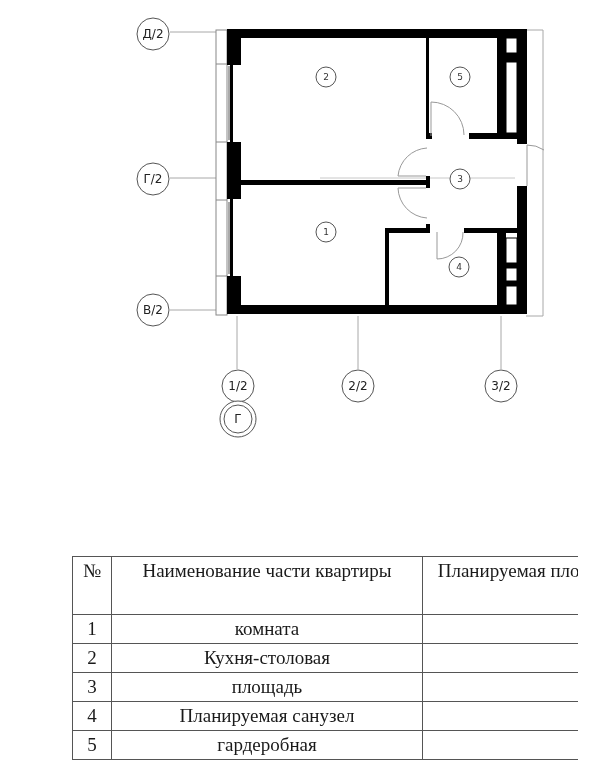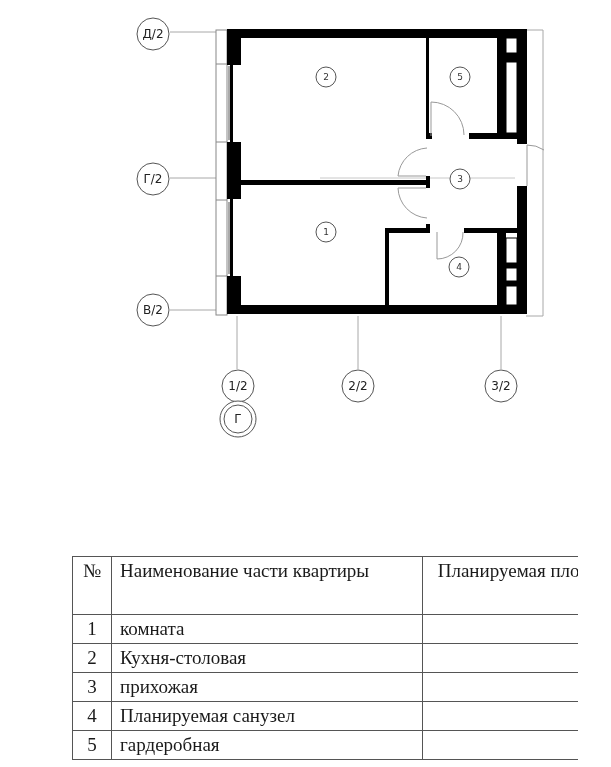--- a/index.html
+++ b/index.html
@@ -5,21 +5,21 @@
   html, body { margin: 0; padding: 0; background: #ffffff; }
   body { width: 611px; height: 767px; position: relative; overflow: hidden; font-family: "DejaVu Sans", sans-serif; }
   #plan { position: absolute; left: 0; top: 0; width: 611px; height: 450px; }
   .axis-text { font-family: "DejaVu Sans", sans-serif; font-size: 12px; fill: #222; }
   .room-text { font-family: "DejaVu Sans", sans-serif; font-size: 9px; fill: #333; }
   #table-wrap { position: absolute; left: 72px; top: 556px; width: 506px; height: 207px; overflow: hidden; }
   table { border-collapse: collapse; font-family: "Liberation Serif", serif; font-size: 19px; color: #1a1a1a; table-layout: fixed; width: 560px; }
   td, th { border: 1.5px solid #555; padding: 0 8px; font-weight: normal; line-height: 28px; vertical-align: top; }
   th { text-align: left; }
   .c-num { width: 30px; text-align: center; padding: 0 4px; }
-  .c-name { width: 294px; text-align: left; }
+  .c-name { width: 294px; text-align: center; }
   .c-area { width: 190px; text-align: right; padding-right: 50px; }
   th.c-area { text-align: right; }
   .hdr td, .hdr th { height: 57px; }
   .row td { height: 28px; }
 </style>
 </head>
 <body>
 
 <svg id="plan" viewBox="0 0 611 450" xmlns="http://www.w3.org/2000/svg">
 
@@ -147,21 +147,21 @@
       <td class="c-name">комната</td>
       <td class="c-area">12.50</td>
     </tr>
     <tr class="row">
       <td class="c-num">2</td>
       <td class="c-name">Кухня-столовая</td>
       <td class="c-area">17.00</td>
     </tr>
     <tr class="row">
       <td class="c-num">3</td>
-      <td class="c-name">прихожая</td>
+      <td class="c-name">площадь</td>
       <td class="c-area">5.10</td>
     </tr>
     <tr class="row">
       <td class="c-num">4</td>
       <td class="c-name">Планируемая санузел</td>
       <td class="c-area">5.00</td>
     </tr>
     <tr class="row">
       <td class="c-num">5</td>
       <td class="c-name">гардеробная</td>

